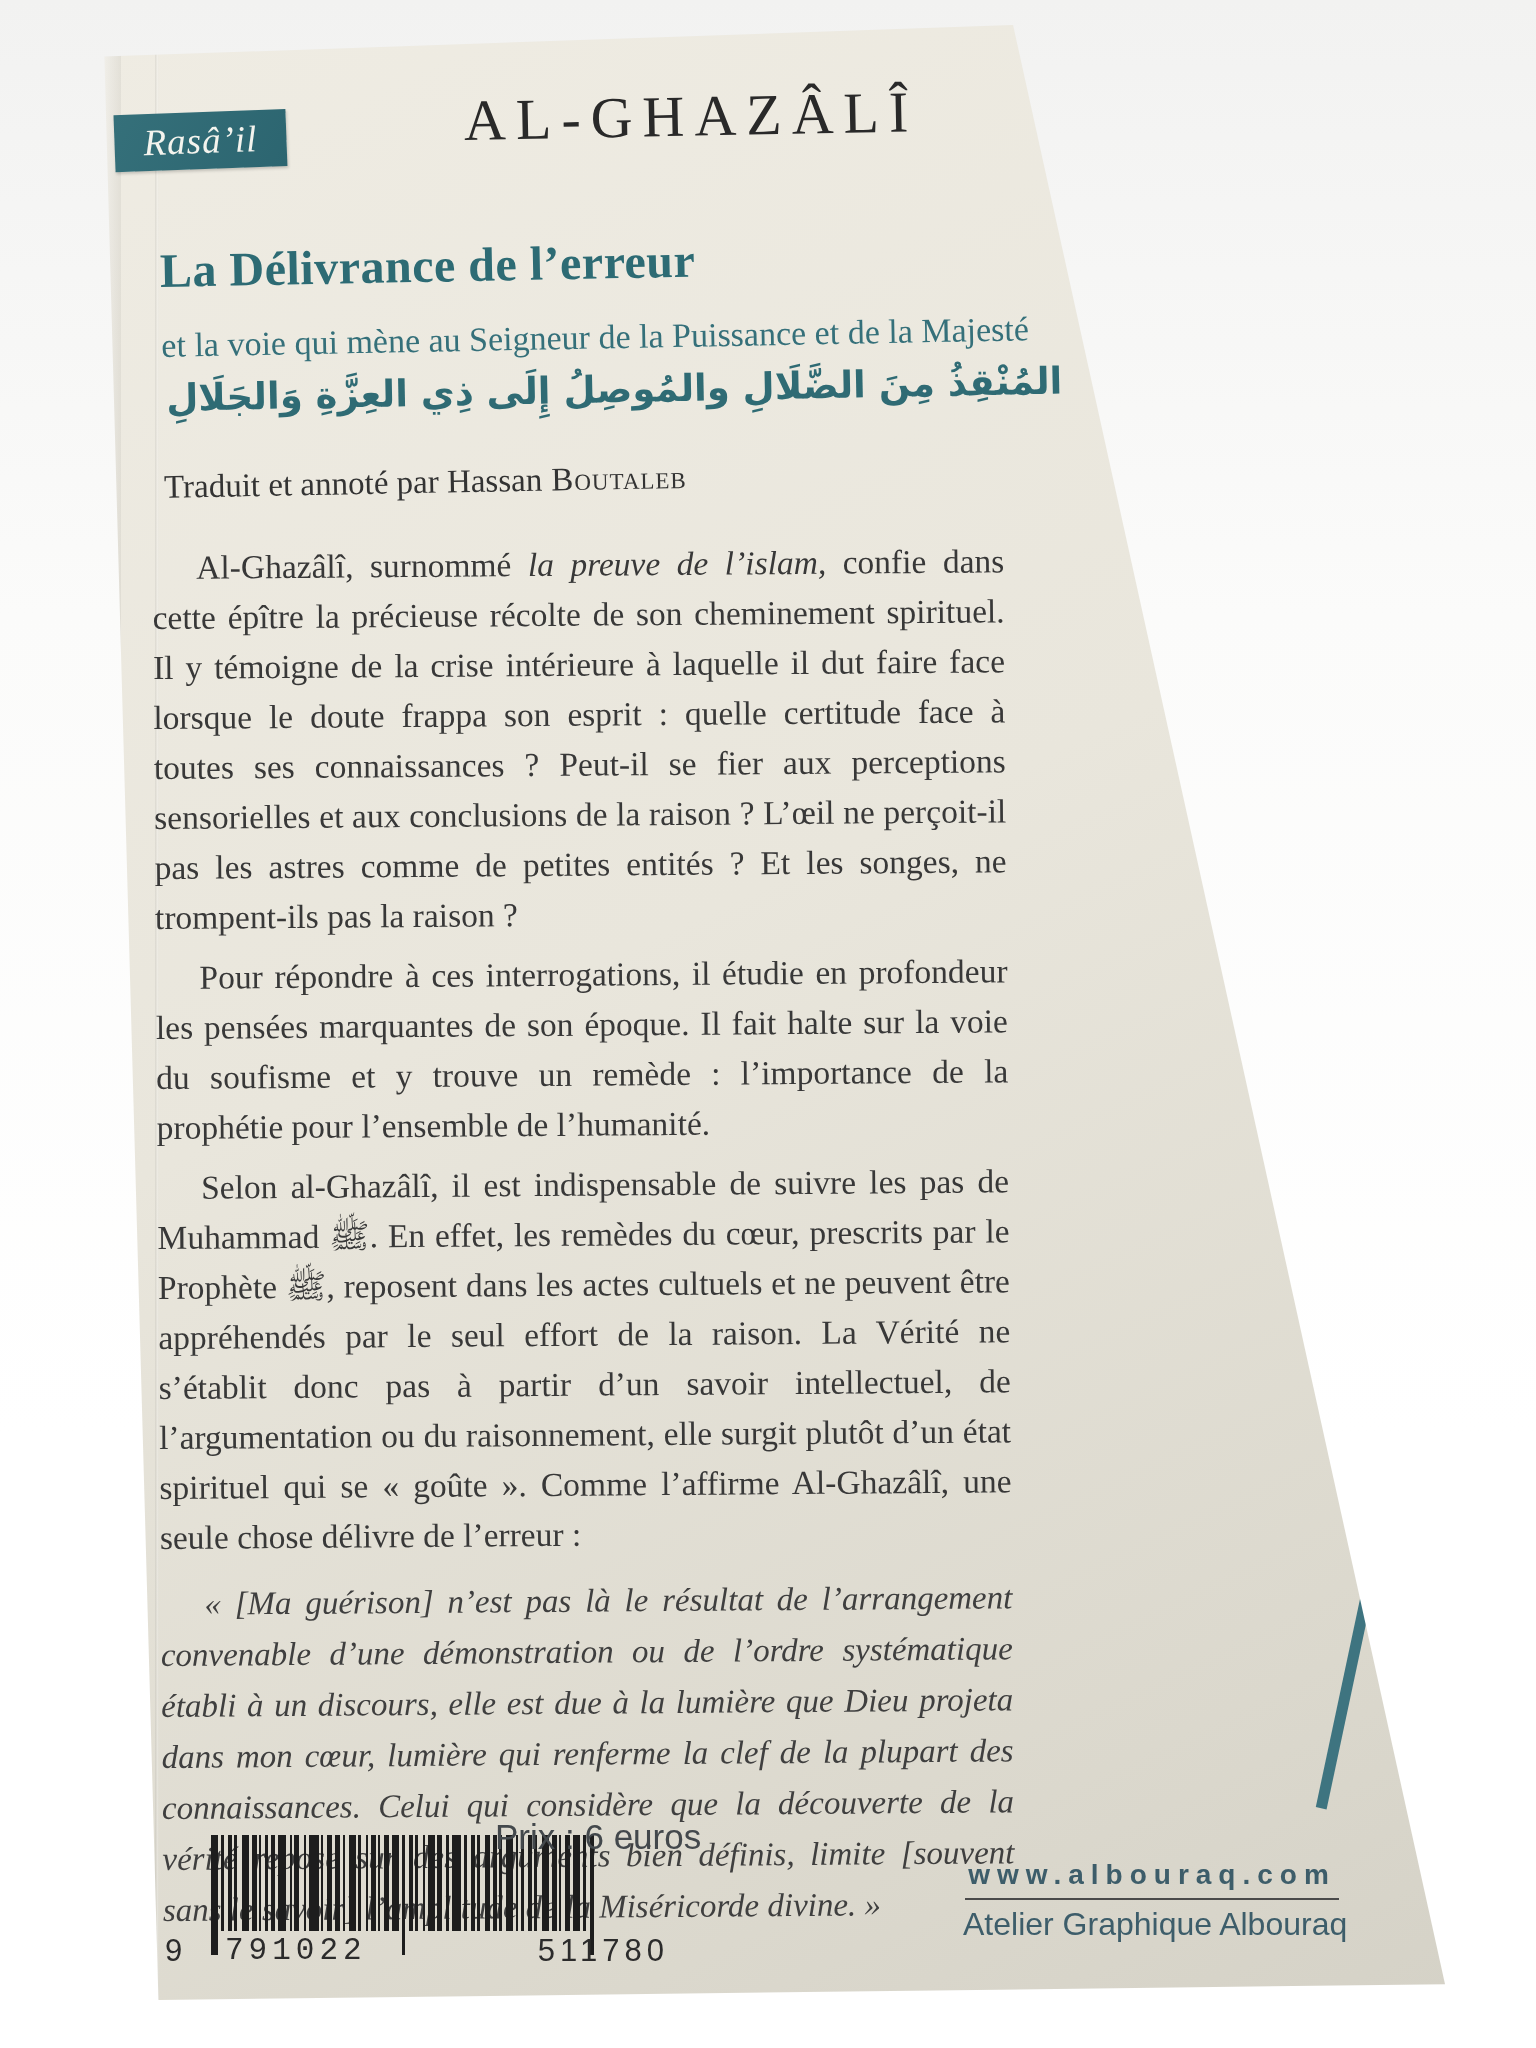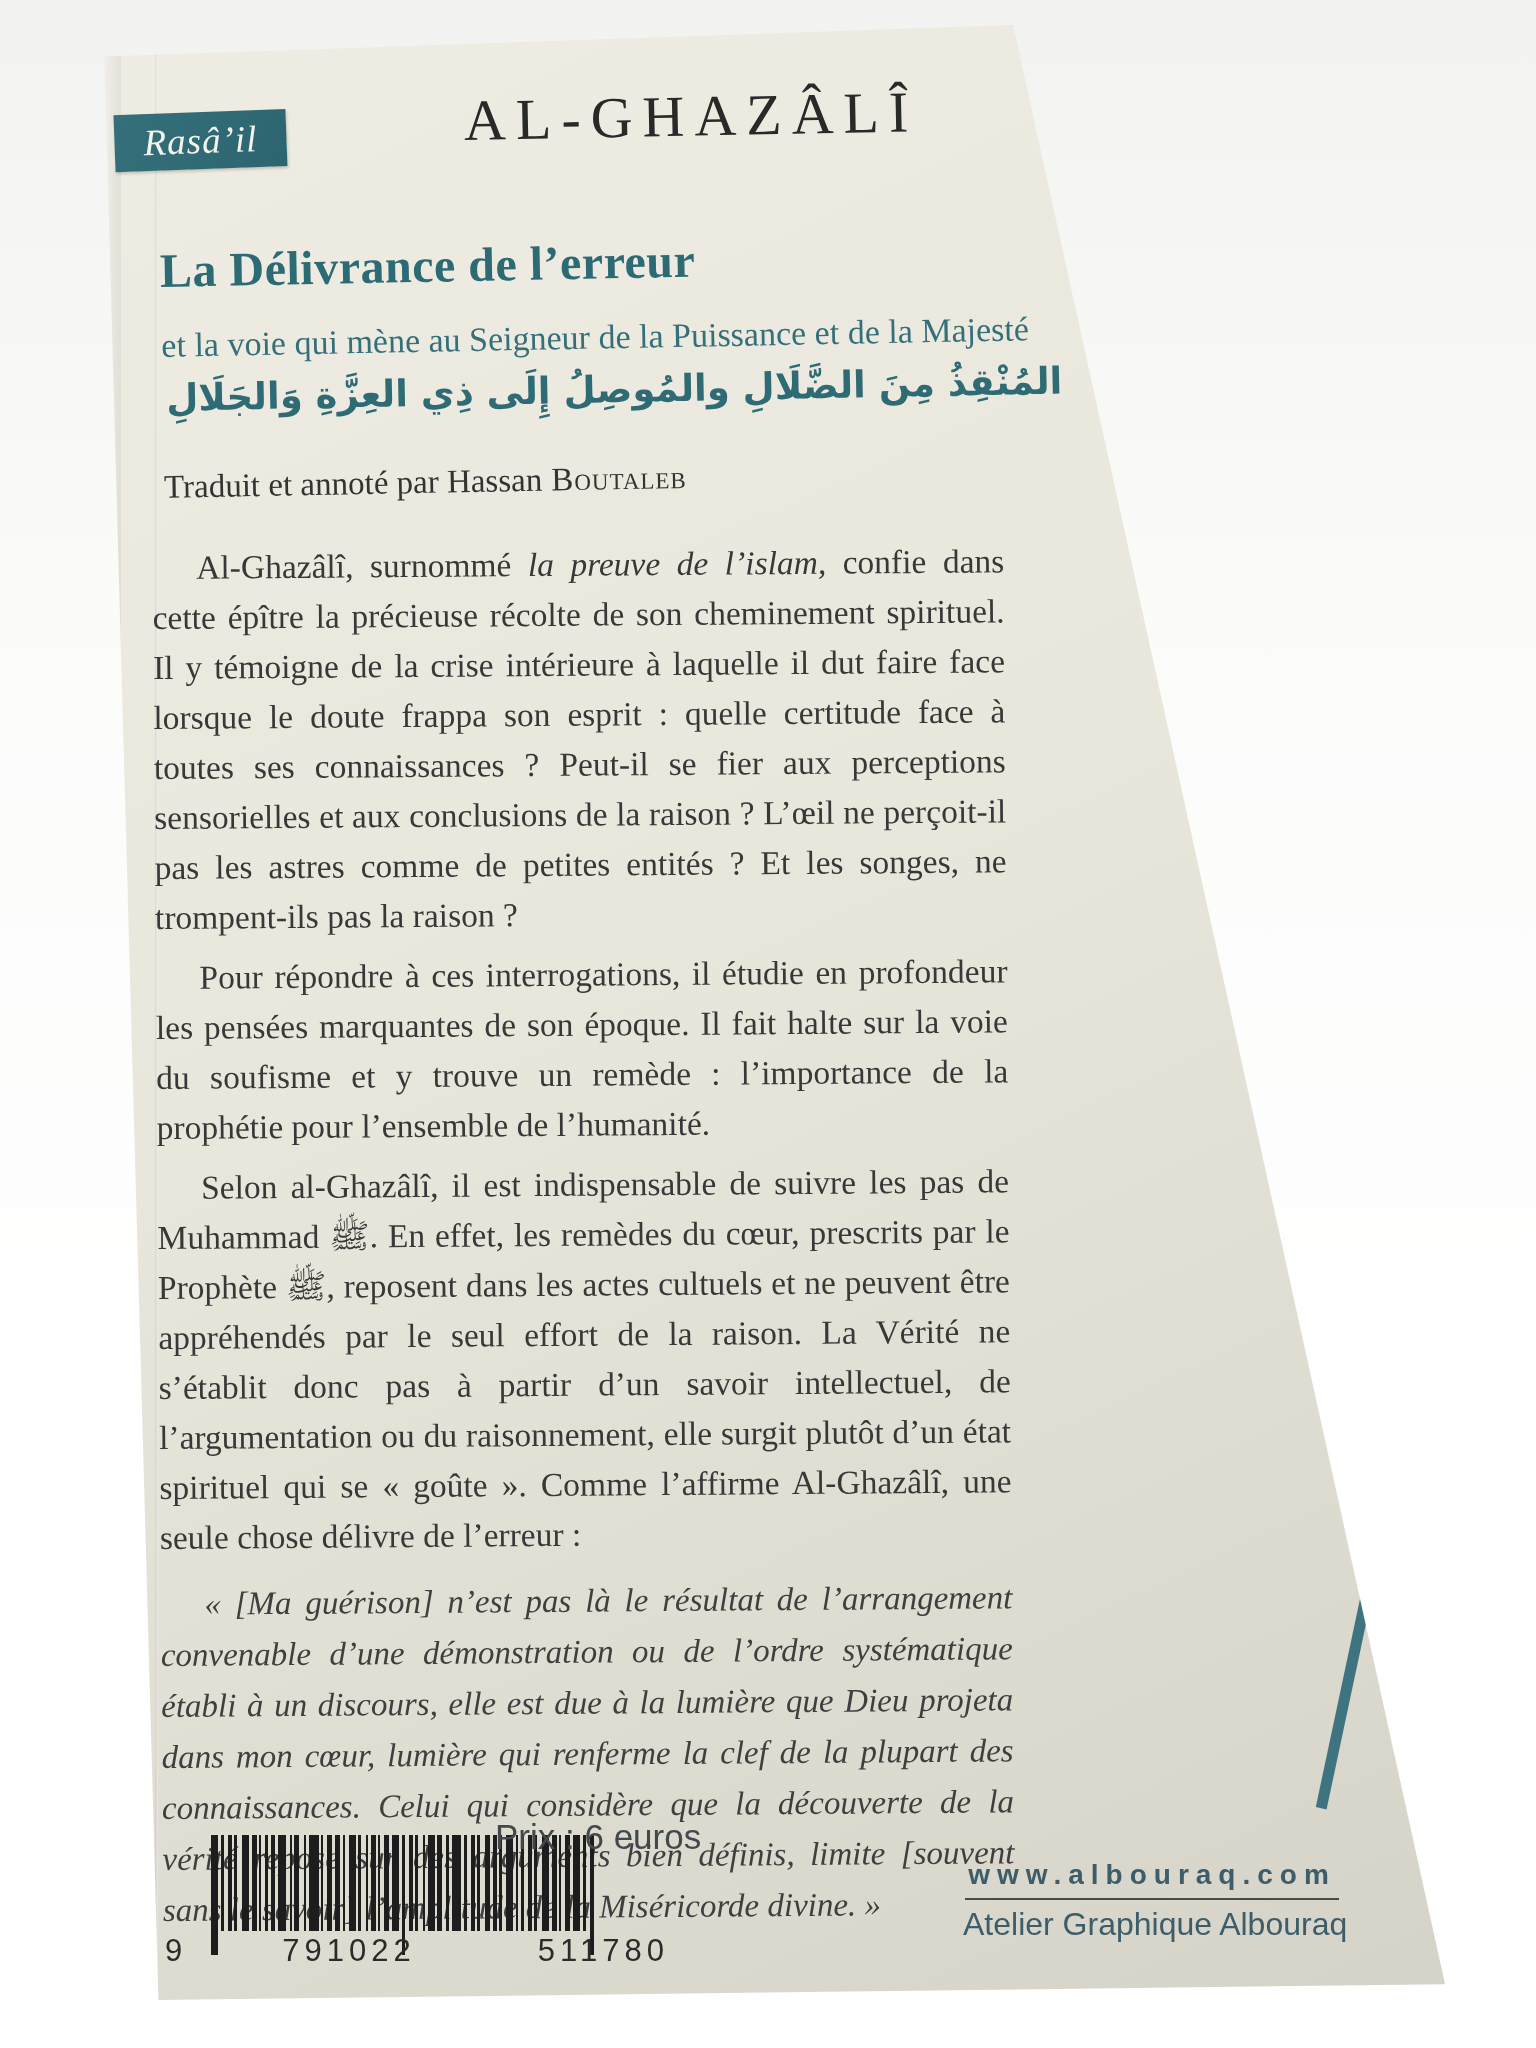--- a/index.html
+++ b/index.html
@@ -80,21 +80,21 @@
   .barcode-bars{
     position:absolute;left:48px;top:0;width:475px;height:96px;
     display:flex;align-items:flex-start;
   }
   .bar{background:#1d1d1d;height:96px;flex:none;}
   .bar.tall{height:120px;}
   .barcode-digits{position:absolute;left:0;top:98px;width:523px;height:40px;
     font-family:"Liberation Sans", sans-serif;font-size:31px;color:#2b2b2b;}
   .digit-group{position:absolute;top:0;letter-spacing:5px;}
   .dg0{left:2px;}
-  .dg1{left:78px;width:216px;text-align:center;}
+  .dg1{left:62px;width:216px;font-family:Liberation Mono, monospace;}
   .dg2{left:290px;width:216px;text-align:right;}
   .price{
     position:absolute;left:400px;top:1792px;
     font-family:"Liberation Sans", sans-serif;font-size:35px;color:#43484c;
     white-space:nowrap;
   }
   .imprint{position:absolute;left:868px;top:1834px;width:378px;text-align:center;
     font-family:"Liberation Sans", sans-serif;color:#3d5d6a;}
   .website{font-size:28px;font-weight:700;letter-spacing:7px;white-space:nowrap;}
   .imprint-rule{height:2px;background:#4a4a4a;margin:7px 2px 6px 2px;border:none;}

